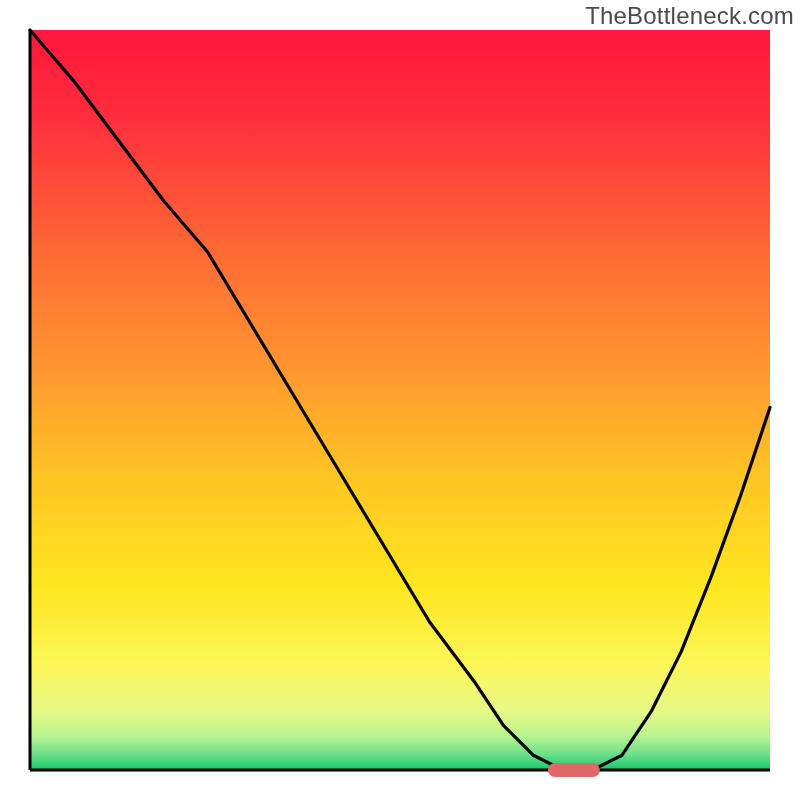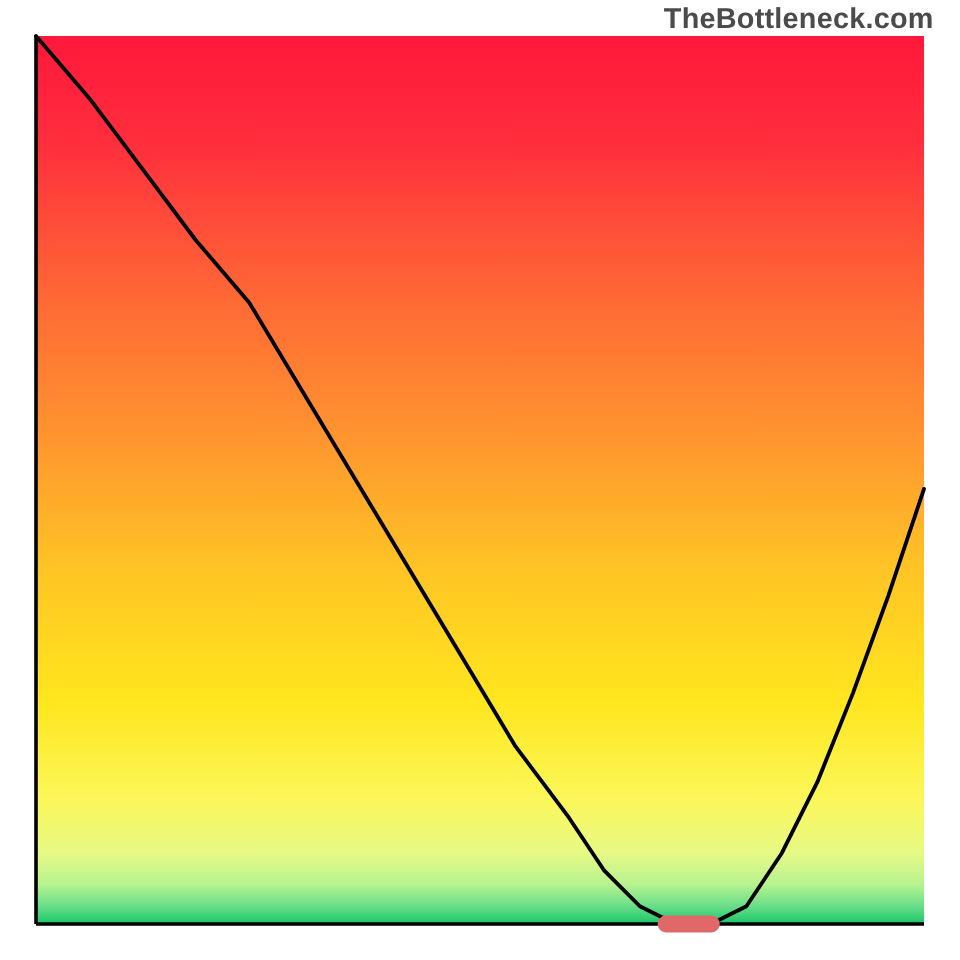--- a/index.html
+++ b/index.html
@@ -11,23 +11,23 @@
     font-family: Arial, Helvetica, sans-serif;
   }
   .container {
     position: relative;
     width: 800px;
     height: 800px;
   }
   .watermark {
     position: absolute;
     top: 2px;
-    right: 22px;
+    right: 6px;
     font-size: 24px;
-    font-weight: 700;
+    font-weight: 400;
     color: #4b4b4b;
     letter-spacing: 0.2px;
   }
   svg.chart {
     position: absolute;
     left: 0;
     top: 0;
   }
 </style>
 </head>

